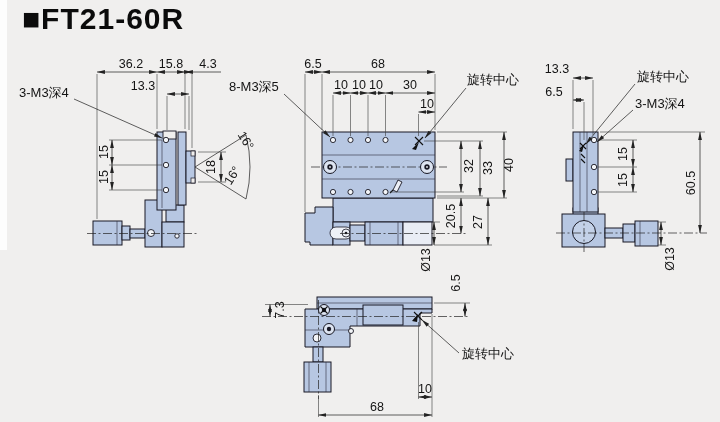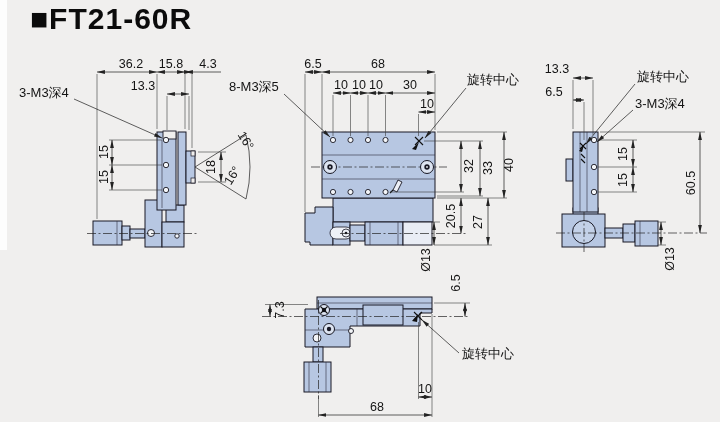--- a/index.html
+++ b/index.html
@@ -3,21 +3,21 @@
 <meta charset="utf-8">
 <style>
   html,body{margin:0;padding:0;}
   body{
     width:720px;height:422px;position:relative;overflow:hidden;
     background:#f0efee;
     font-family:"Liberation Sans","DejaVu Sans",sans-serif;
   }
   .white-strip{position:absolute;left:0;top:0;width:7px;height:250px;background:#fdfdfd;}
   .title{
-    position:absolute;left:30px;top:2px;
+    position:absolute;left:22px;top:2px;
     font-size:30px;font-weight:bold;color:#0b0b0b;letter-spacing:1px;
     font-family:"Liberation Sans","DejaVu Sans",sans-serif;
   }
   svg{position:absolute;left:0;top:0;}
   .edge{fill:#b7c7e2;stroke:#181824;stroke-width:1;}
   .edge-light{fill:#e9edf5;stroke:#181824;stroke-width:1;}
   .inner{stroke:#2c2c3e;stroke-width:.6;fill:none;}
   .hole{fill:#f3f5f8;stroke:#181824;stroke-width:.9;}
   .dim{stroke:#2b2b2b;stroke-width:.75;fill:none;}
   .ext{stroke:#3a3a3a;stroke-width:.6;fill:none;}

